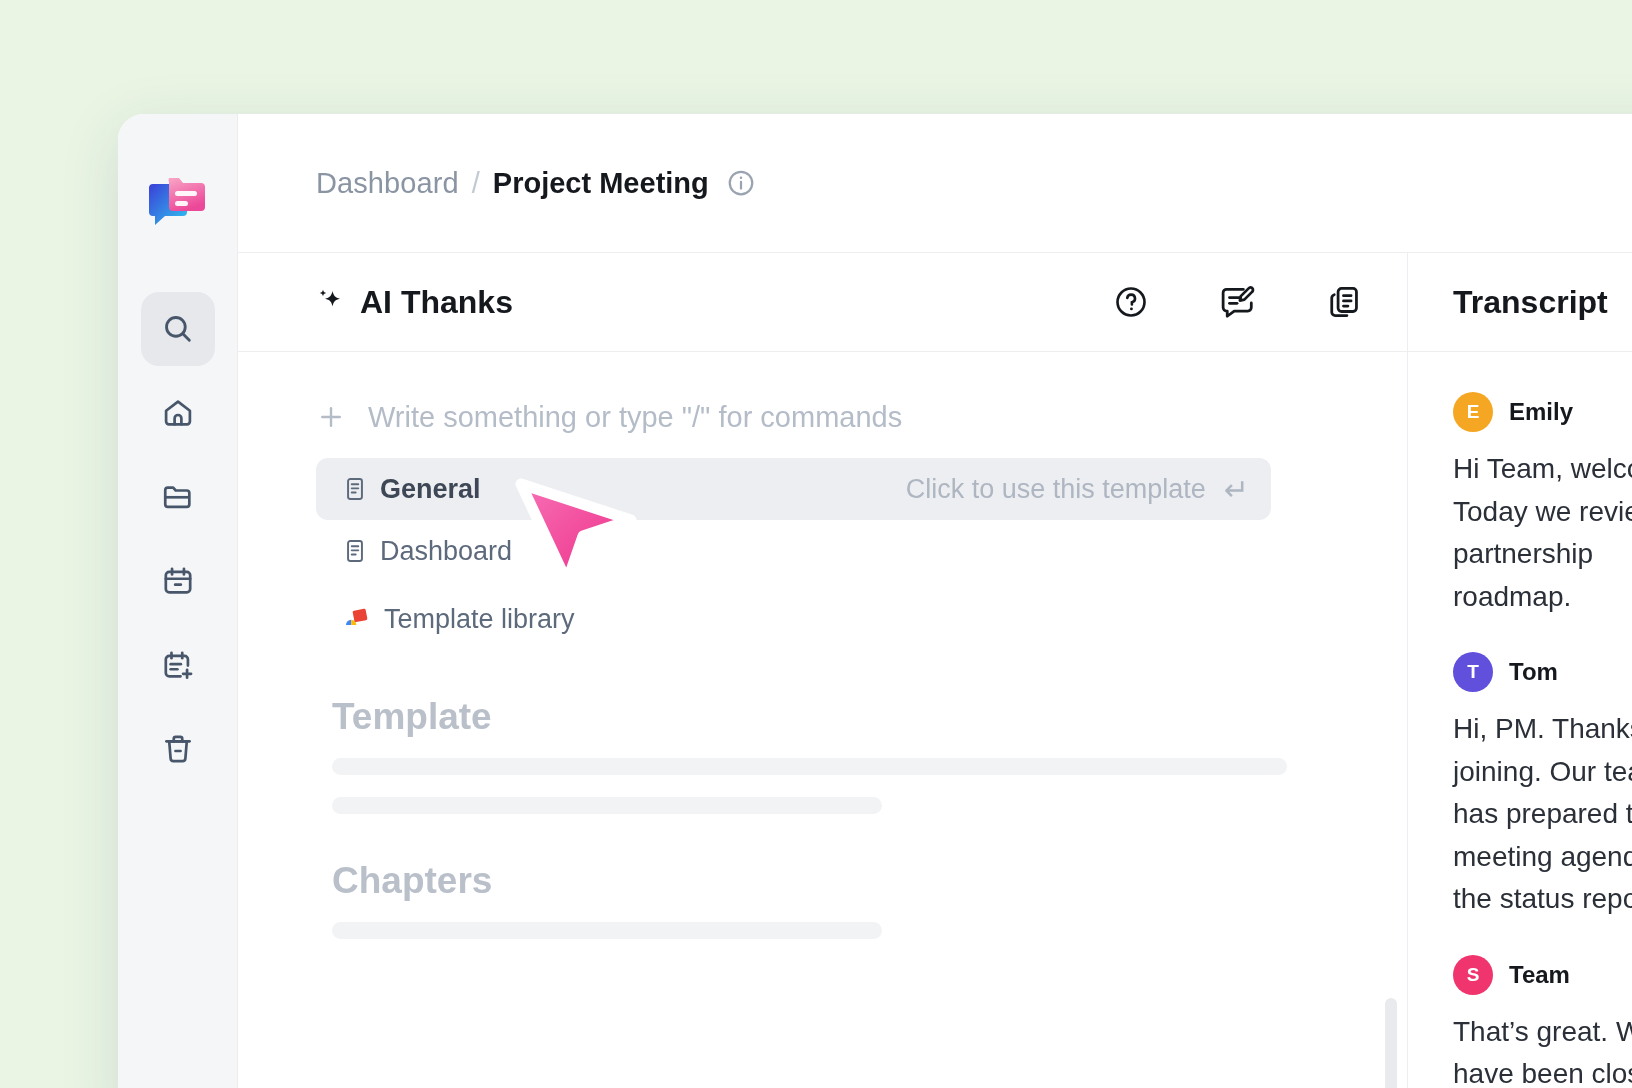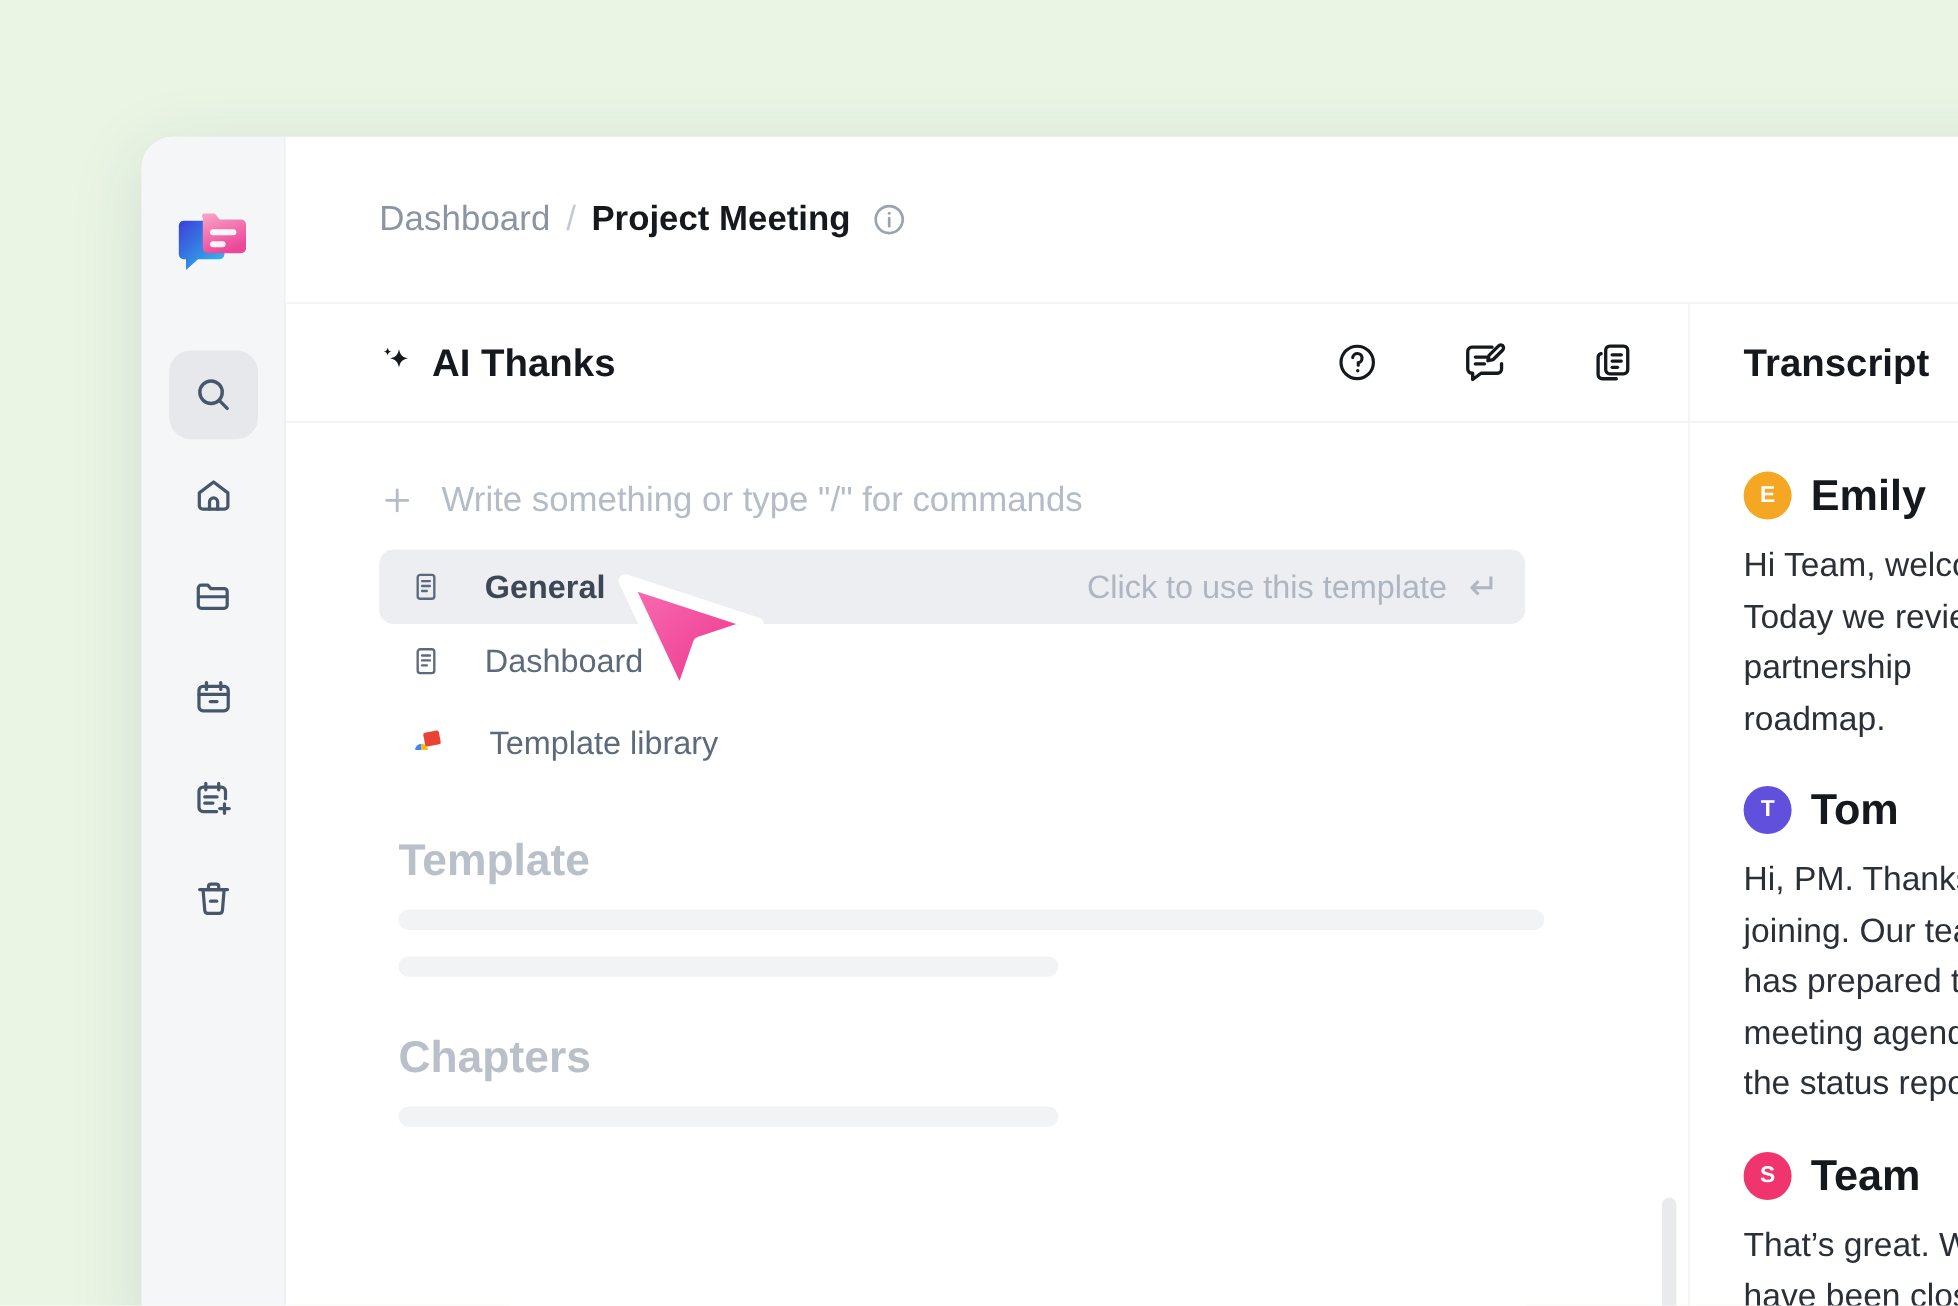--- a/index.html
+++ b/index.html
@@ -74,21 +74,21 @@
     display:flex; align-items:center; gap:22px;
     height:46px; margin-bottom:18px;
   }
   #plus-icon{ color:#b4bcc8; display:flex; }
   #placeholder-text{ font-size:29px; color:#b4bcc8; }
   
   #template-list{ width:955px; }
   .tpl-row{
     height:62px; display:flex; align-items:center;
     padding:0 22px 0 26px; border-radius:12px;
-    gap:36px;
+    gap:12px;
   }
   .tpl-row.selected{ background:#edeef1; }
   .tpl-icon{ color:#5d6a7c; display:flex; flex:0 0 auto; }
   .tpl-label{ font-size:27px; color:#5d6a7c; }
   .tpl-row.selected .tpl-label{ color:#3d4756; font-weight:700; }
   .tpl-hint{ margin-left:auto; font-size:27px; color:#aeb6c2; display:flex; align-items:center; gap:18px; }
   .tpl-hint .ret{ font-size:30px; color:#aeb6c2; }
   .tpl-row.library{ margin-top:6px; }
   
   .sec-title{
@@ -106,21 +106,21 @@
   #transcript-title{ font-size:32px; font-weight:700; color:#15181d; white-space:nowrap; }
   #transcript-body{ flex:1; padding:40px 0 0 45px; overflow:hidden; }
   .t-entry{ margin-bottom:34px; }
   .t-head{ display:flex; align-items:center; gap:16px; margin-bottom:16px; }
   .t-avatar{
     width:40px; height:40px; border-radius:50%;
     color:#fff; font-size:19px; font-weight:600;
     display:flex; align-items:center; justify-content:center;
     flex:0 0 40px;
   }
-  .t-name{ font-size:36px; font-weight:700; color:#15181d; white-space:nowrap; }
+  .t-name{ font-size:24px; font-weight:700; color:#15181d; white-space:nowrap; }
   .t-text{ font-size:28px; line-height:1.52; color:#2a2f38; }
   
   #notes-scrollbar{
     position:absolute; right:10px; top:646px;
     width:12px; height:280px; border-radius:6px; background:#e9eaee;
   }
   
   #cursor{ position:absolute; left:511px; top:478px; pointer-events:none; }
 </style>
 </head>

